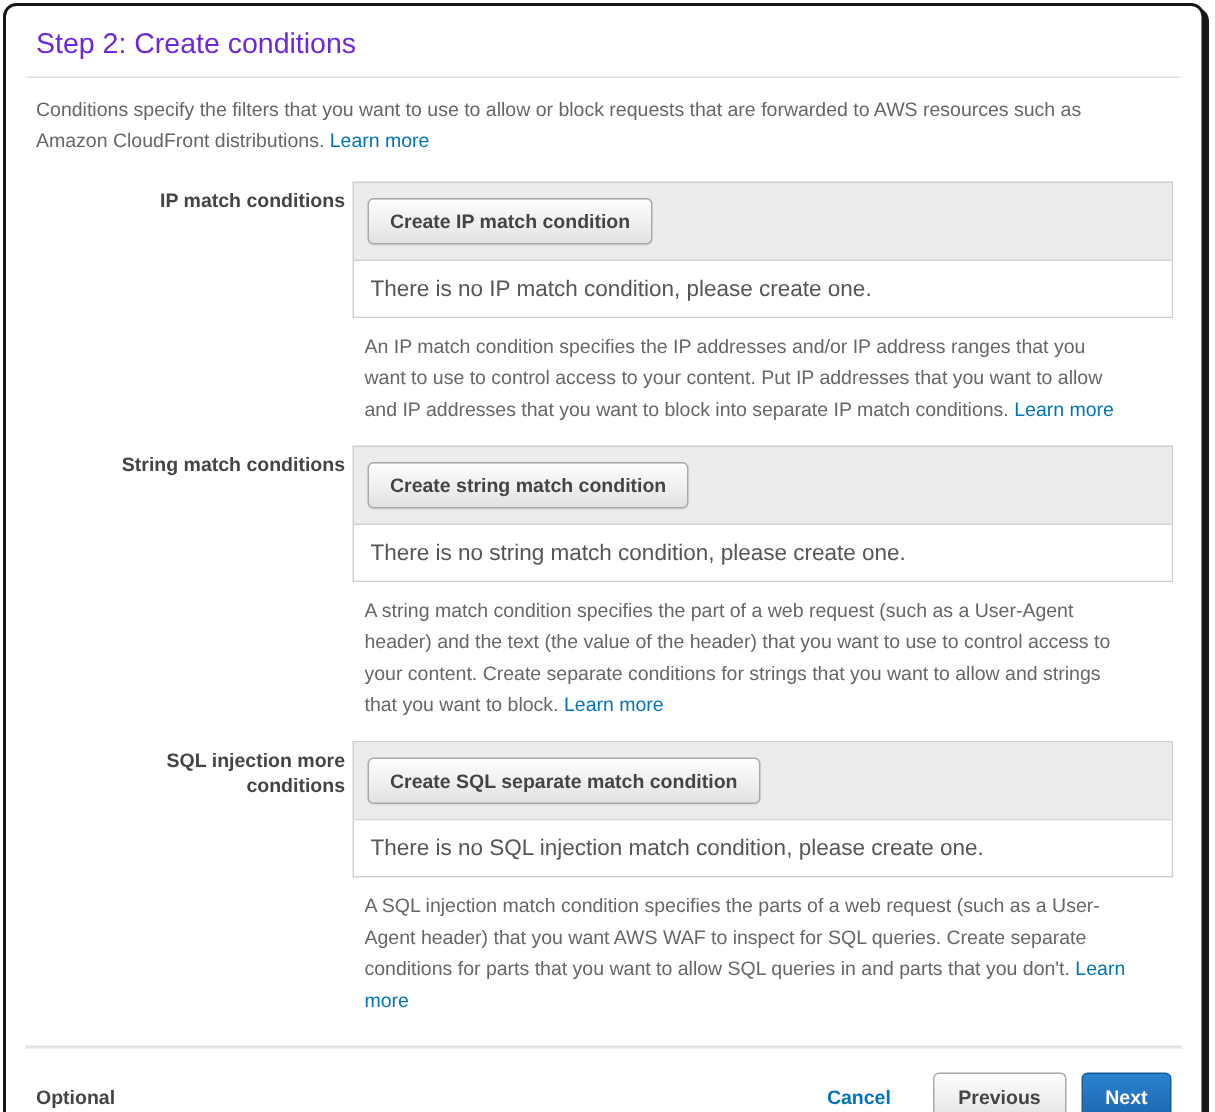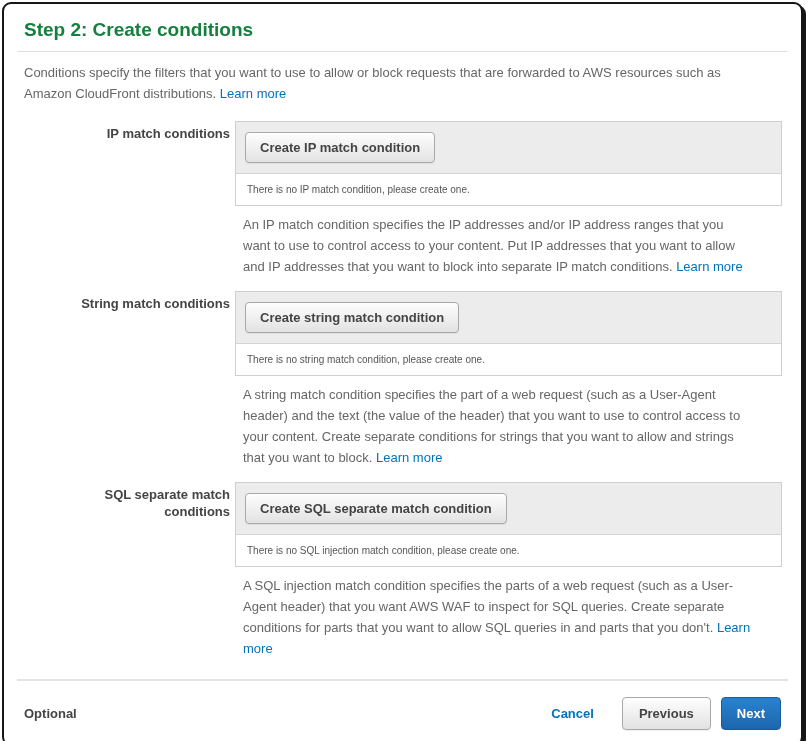--- a/index.html
+++ b/index.html
@@ -16,22 +16,22 @@
     border: 2px solid #161616;
     border-radius: 9px;
     box-shadow: 3px 3px 0 #161616;
     overflow: hidden;
   }
   .page {
     padding: 12px 19px 8px 19px;
   }
   .page-title {
     font-size: 19px;
-    font-weight: 700;
-    color: #15803d;
+    font-weight: 400;
+    color: #6d28d9;
     margin: 2px 0 9px 1px;
     line-height: 24px;
   }
   .title-rule {
     border: none;
     border-top: 1px solid #dddddd;
     margin: 0 -5px 10px -5px;
   }
   .intro {
     font-size: 13px;
@@ -78,21 +78,21 @@
     color: #444444;
     padding: 7px 14px;
     background: linear-gradient(#fefefe, #e2e2e2);
     border: 1px solid #a8a8a8;
     border-radius: 4px;
     cursor: pointer;
     box-shadow: 0 1px 0 rgba(0,0,0,0.06);
   }
   .panel-empty {
     padding: 10px 11px;
-    font-size: 10px;
+    font-size: 15px;
     color: #555555;
     background: #ffffff;
   }
   .desc {
     font-size: 13px;
     color: #666666;
     line-height: 21px;
     max-width: 508px;
     margin: 8px 0 0 8px;
   }
@@ -167,21 +167,21 @@
             <button class="btn">Create string match condition</button>
           </div>
           <div class="panel-empty">There is no string match condition, please create one.</div>
         </div>
         <p class="desc"><span>A string match condition specifies the part of a web request (such as a User-Agent header) and the text (the value of the header) that you want to use to control access to your content. Create separate conditions for strings that you want to allow and strings that you want to block.</span>
           <a class="link">Learn more</a></p>
       </div>
     </div>
 
     <div class="section">
-      <div class="label-col">SQL separate match conditions</div>
+      <div class="label-col">SQL injection more conditions</div>
       <div class="content-col">
         <div class="panel">
           <div class="panel-header">
             <button class="btn">Create SQL separate match condition</button>
           </div>
           <div class="panel-empty">There is no SQL injection match condition, please create one.</div>
         </div>
         <p class="desc"><span>A SQL injection match condition specifies the parts of a web request (such as a User-Agent header) that you want AWS WAF to inspect for SQL queries. Create separate conditions for parts that you want to allow SQL queries in and parts that you don't.</span>
           <a class="link">Learn more</a></p>
       </div>

